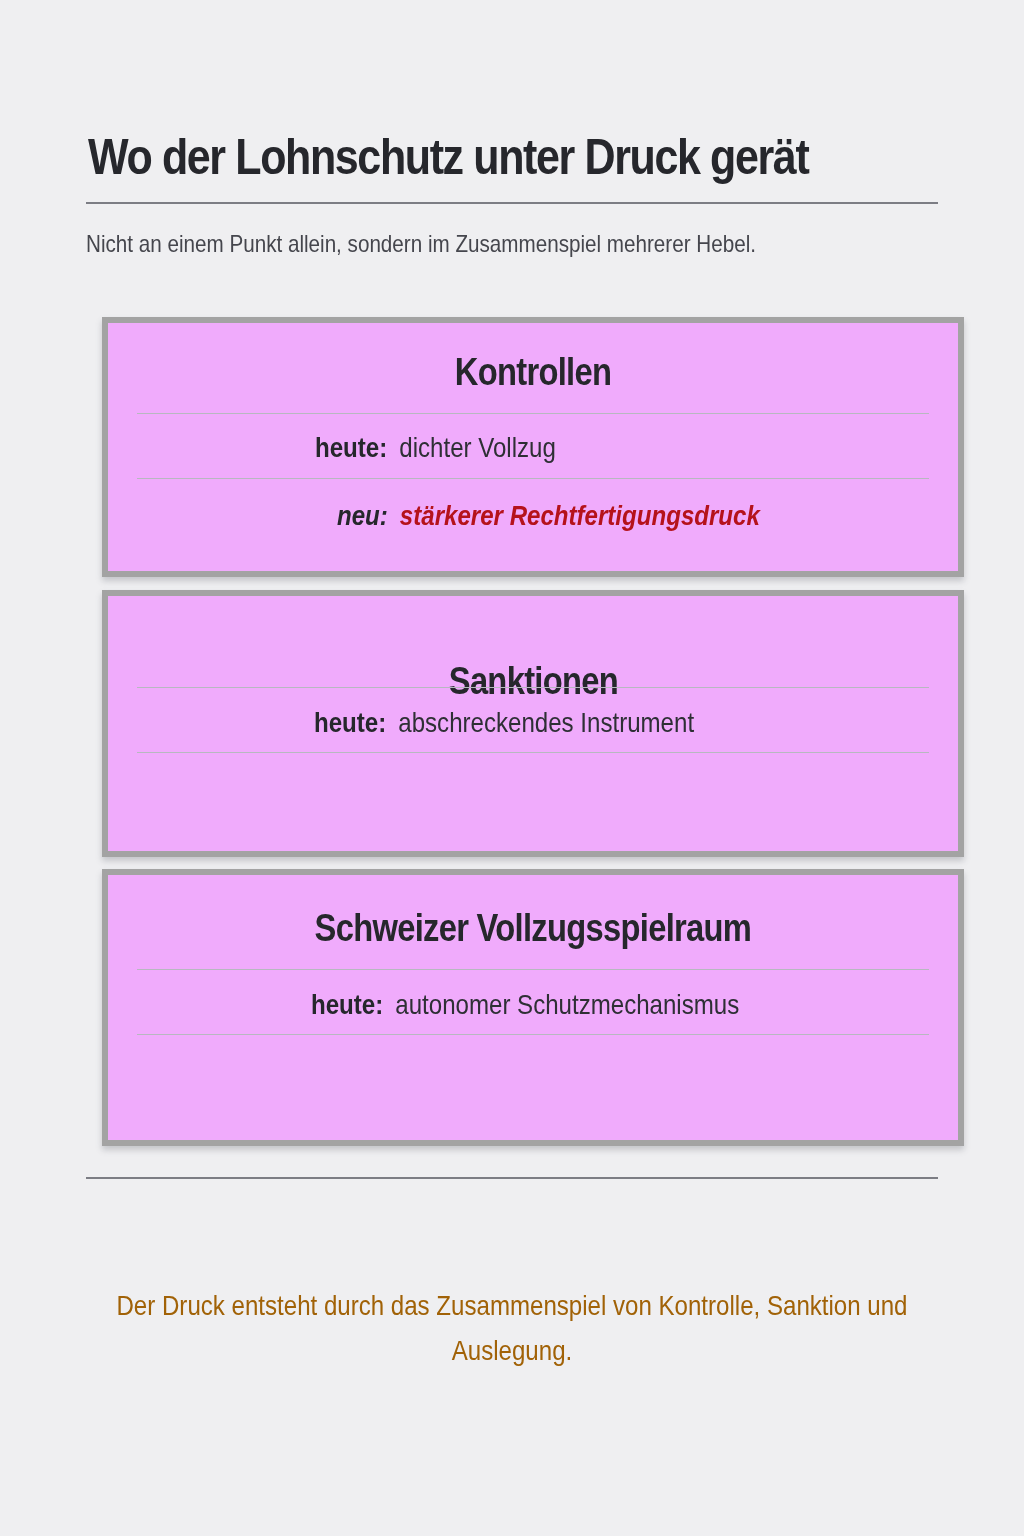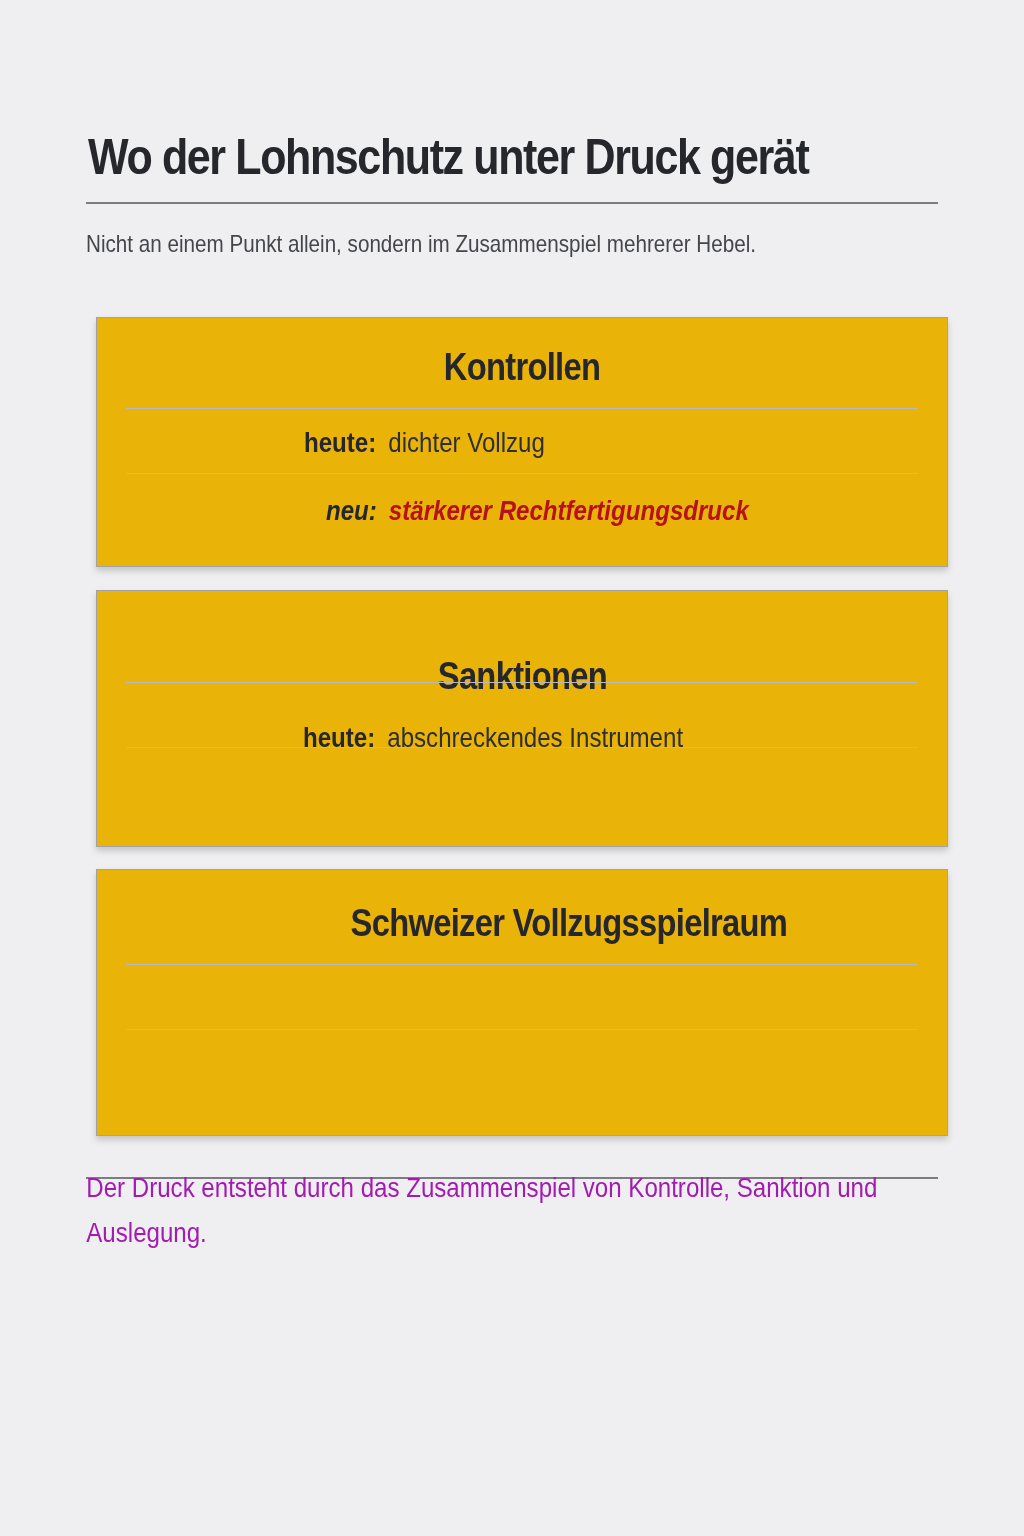--- a/index.html
+++ b/index.html
@@ -50,24 +50,24 @@
       margin: 0;
       font-size: 24px;
       color: #45464d;
       line-height: 32px;
       white-space: nowrap;
       transform: scaleX(0.86);
       transform-origin: left center;
     }
     .card {
       position: absolute;
-      left: 10px;
+      left: 16px;
       width: 850px;
-      background: #eab308;
-      border: 1px solid #a3a3a3;
+      background: #f0abfc;
+      border: 6px solid #a3a3a3;
       box-shadow: 0 4px 6px rgba(90, 92, 105, 0.28);
     }
     .card-title {
       position: absolute;
       left: 0;
       width: 850px;
       text-align: center;
       margin: 0;
       font-size: 38px;
       font-weight: bold;
@@ -119,26 +119,27 @@
     .bottom-rule {
       position: absolute;
       top: 1177px;
       left: 0;
       width: 852px;
       height: 2px;
       background: #7c7d84;
     }
     .conclusion {
       position: absolute;
-      top: 1165px;
-      left: 0;
-      width: 852px;
-      margin: 0;
-      font-size: 28px;
-      color: #a21caf;
+      top: 1283px;
+      left: 0;
+      width: 852px;
+      margin: 0;
+      text-align: center;
+      font-size: 28px;
+      color: #a16207;
       line-height: 45px;
     }
     .conclusion span {
       display: inline-block;
       transform: scaleX(0.86);
       width: 990px;
       margin-left: -69px;
     }
   </style>
 </head>
@@ -166,33 +167,38 @@
         <span class="label">neu:</span><span class="value-new">stärkerer Rechtfertigungsdruck</span>
       </div>
     </div>
   </div>
 
   <div class="card" style="top:590px; height:255px;">
     <h2 class="card-title" style="top:26px;margin-top:34px;">
       <span>Sanktionen</span>
     </h2>
     <div class="rule" style="top:91px;"></div>
-    <div class="row" style="top:107px;margin-top:20px;">
+    <div class="row" style="top:107px;">
       <div class="row-inner" style="left:206px;">
         <span class="label">heute:</span><span class="value-today">abschreckendes Instrument</span>
       </div>
     </div>
     <div class="rule" style="top:156px;"></div>
   </div>
 
   <div class="card" style="top:869px; height:265px;">
-    <h2 class="card-title" style="top:28px;padding-left:47px;">
+    <h2 class="card-title" style="top:28px;">
       <span>Schweizer Vollzugsspielraum</span>
     </h2>
     <div class="rule" style="top:94px;"></div>
+    <div class="row" style="top:110px;">
+      <div class="row-inner" style="left:203px;">
+        <span class="label">heute:</span><span class="value-today">autonomer Schutzmechanismus</span>
+      </div>
+    </div>
     <div class="rule" style="top:159px;"></div>
   </div>
 
   <div class="bottom-rule"></div>
   <p class="conclusion">
     <span>Der Druck entsteht durch das Zusammenspiel von Kontrolle, Sanktion und Auslegung.</span>
   </p>
 </div>
 
 </body></html>

